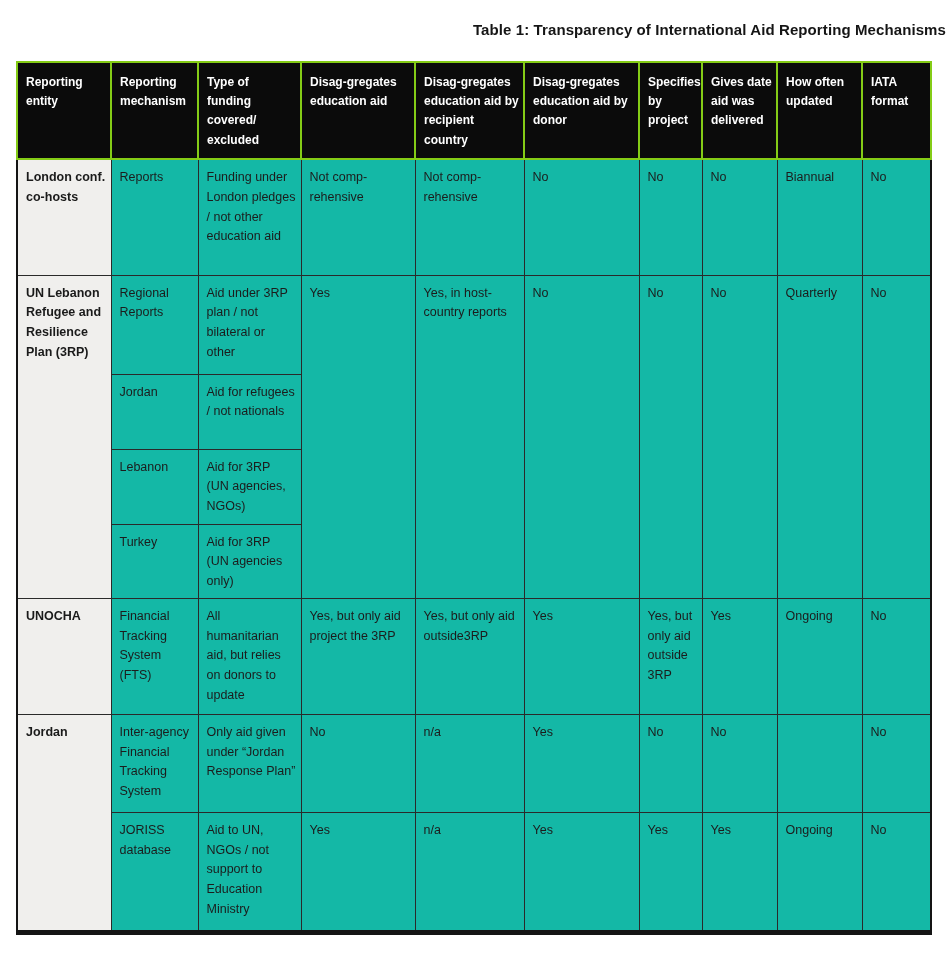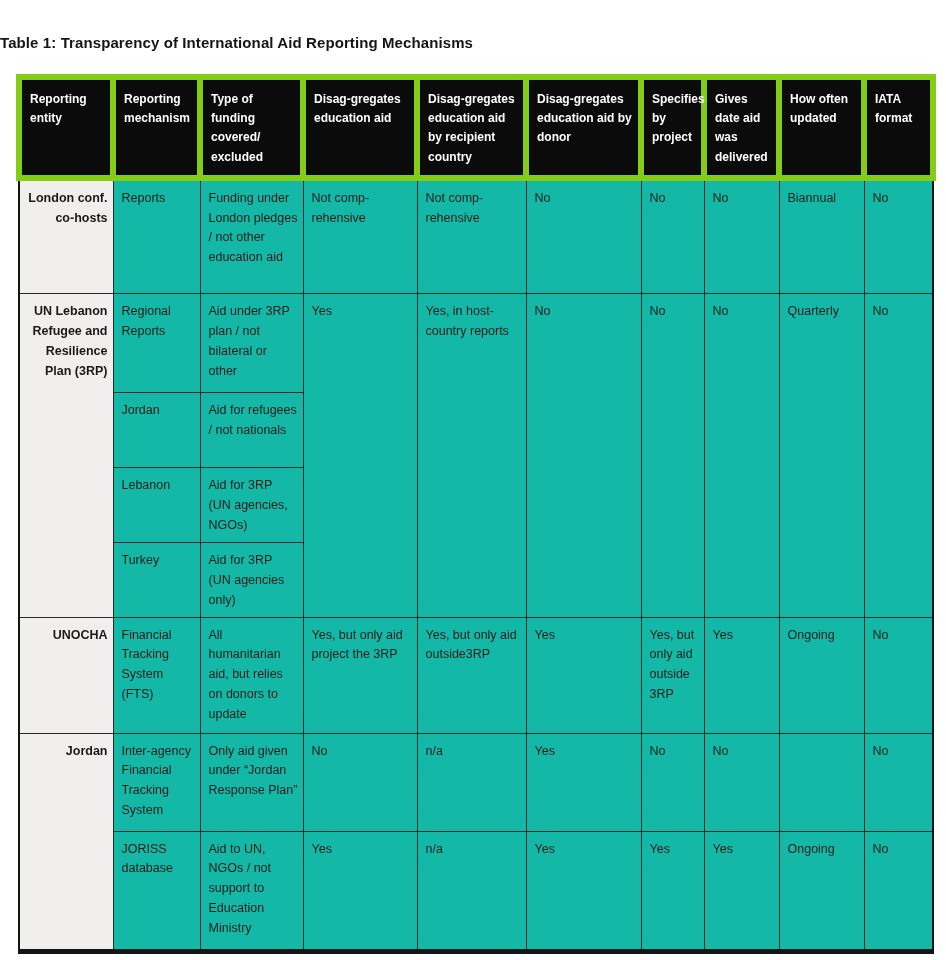--- a/index.html
+++ b/index.html
@@ -10,60 +10,59 @@
     font-family: "Liberation Sans", sans-serif;
     color: #1c1c1c;
   }
   .page {
     width: 946px;
     height: 960px;
     background: #fff;
     overflow: hidden;
   }
   .title {
-    text-align: left;
+    text-align: right;
     font-weight: bold;
     font-size: 15px;
-    padding-top: 34px;
+    padding-top: 21px;
     color: #151515;
     letter-spacing: 0.1px;
   }
   table.aid {
     border-collapse: collapse;
     table-layout: fixed;
     width: 915px;
     margin: 23px 0 0 16px;
     border: 2px solid #141414;
     border-bottom: 5px solid #141414;
   }
   table.aid th {
     background: #0b0b0b;
     color: #ffffff;
     font-size: 12px;
     font-weight: bold;
     text-align: left;
     vertical-align: top;
     padding: 10px 4px 8px 8px;
     line-height: 1.6;
-    border: 6px solid #84cc16;
+    border: 2px solid #84cc16;
   }
   table.aid td {
     border: 1px solid #2a2a2a;
     vertical-align: top;
     font-size: 12.5px;
     line-height: 1.58;
     padding: 8px 5px 6px 8px;
     background: #14b8a6;
     word-wrap: break-word;
   }
   table.aid td.entity {
     background: #f0efed;
     font-weight: bold;
     color: #1a1a1a;
-    text-align: right;
   }
   
   tr.rh-header   { height: 97px; }
   tr.rh-london   { height: 116px; }
   tr.rh-rrp-a    { height: 99px; }
   tr.rh-rrp-b    { height: 75px; }
   tr.rh-rrp-c    { height: 75px; }
   tr.rh-rrp-d    { height: 71px; }
   tr.rh-unocha   { height: 116px; }
   tr.rh-jordan-a { height: 98px; }

